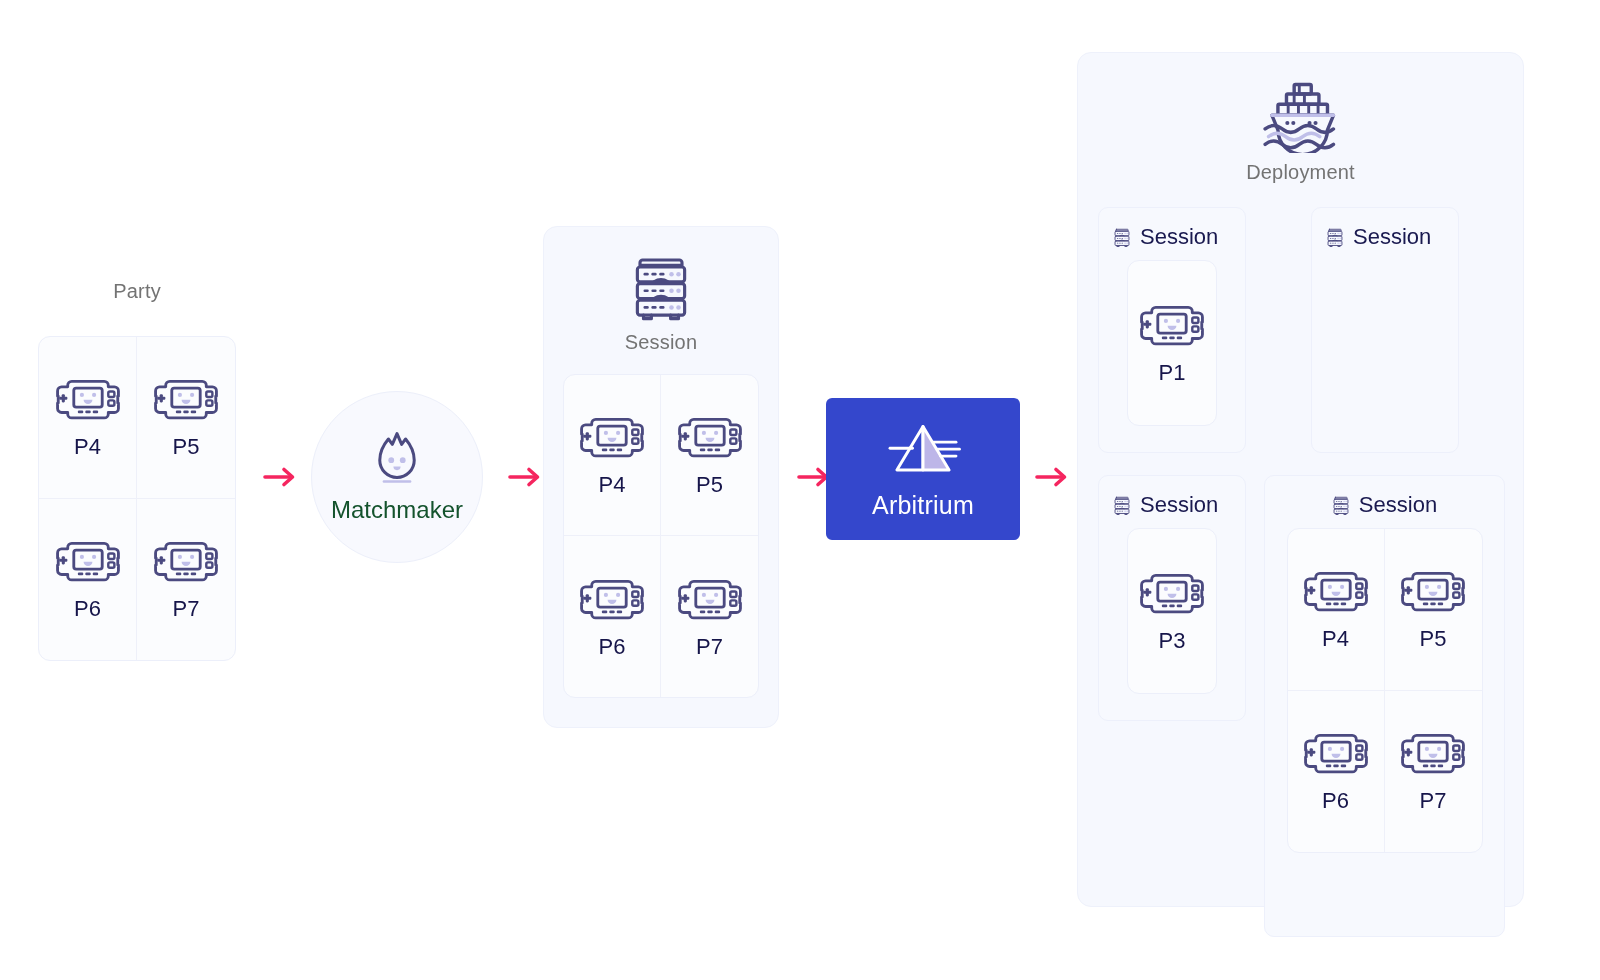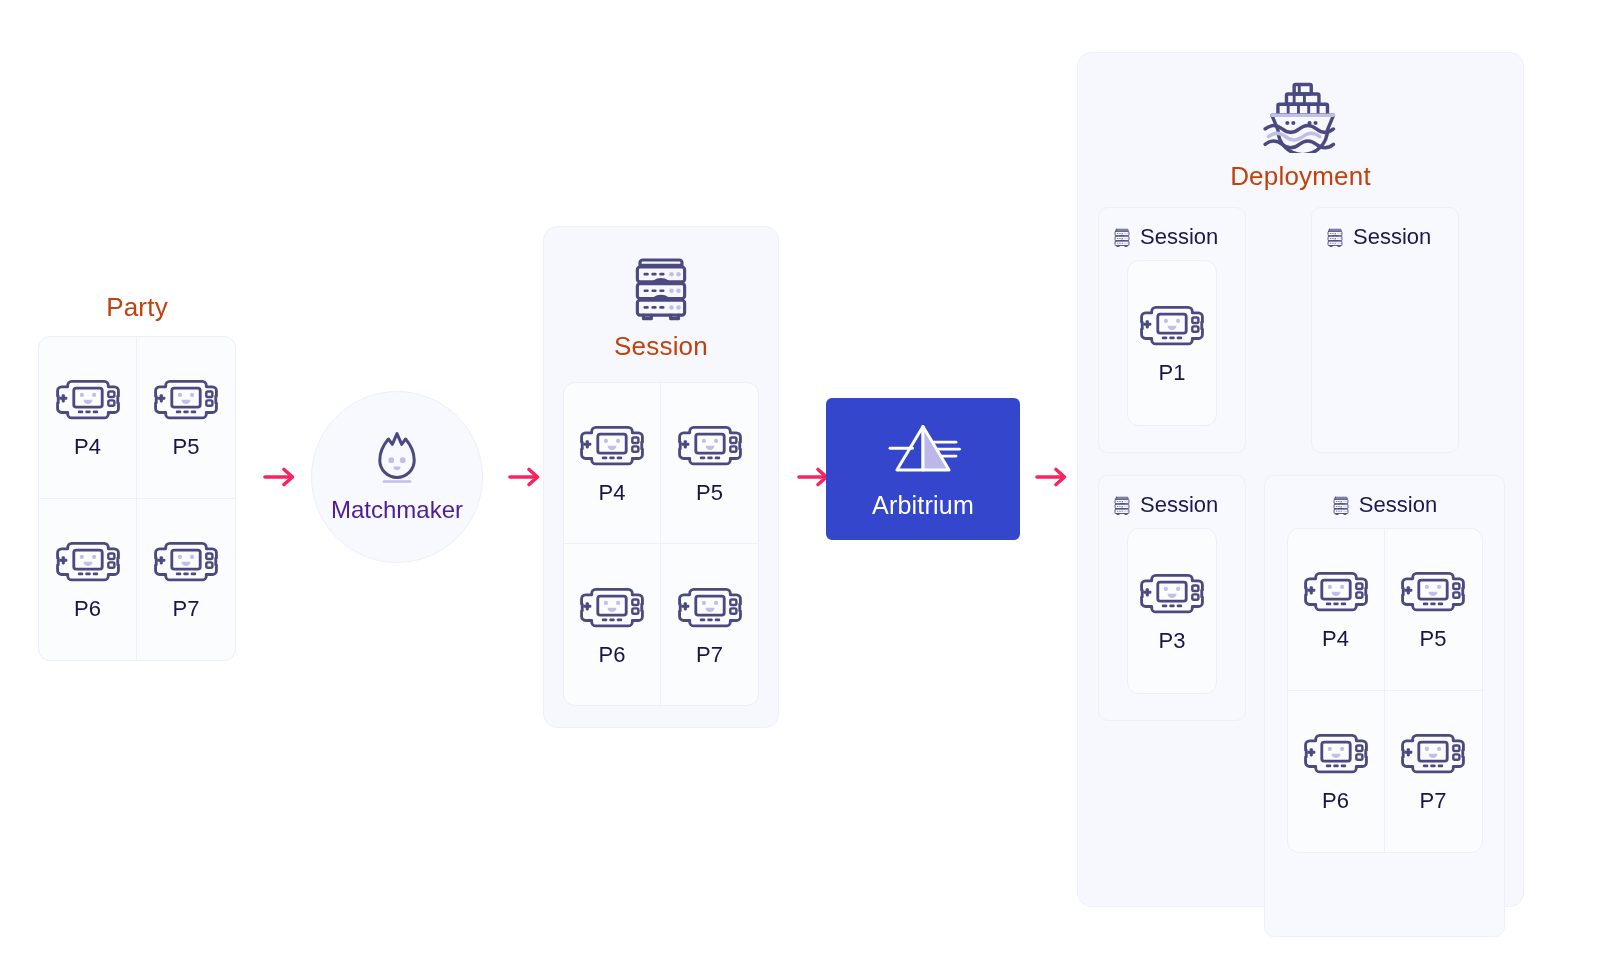--- a/index.html
+++ b/index.html
@@ -8,22 +8,22 @@
     background: #ffffff;
     font-family: "Liberation Sans", "DejaVu Sans", sans-serif;
     overflow: hidden;
   }
   .stage { position: relative; width: 1600px; height: 980px; }
 
   
   .abs { position: absolute; }
 
   .col-title {
-    font-size: 26px;
-    color: #c2410c;
+    font-size: 20px;
+    color: #737373;
     text-align: center;
     font-weight: 400;
     letter-spacing: .2px;
   }
 
   .player-label {
     font-size: 22px;
     color: #16154a;
     text-align: center;
     line-height: 1;
@@ -72,21 +72,21 @@
     background: #f8f9fe;
     border: 1px solid #eceffa;
     display: flex;
     flex-direction: column;
     align-items: center;
     justify-content: center;
     gap: 10px;
   }
   .circle-label {
     font-size: 24px;
-    color: #4c1d95;
+    color: #14532d;
   }
 
   
   .arbitrium {
     background: #3447cc;
     border-radius: 6px;
     display: flex;
     flex-direction: column;
     align-items: center;
     justify-content: center;
@@ -230,21 +230,21 @@
       <g fill="none" stroke="#f5255f" stroke-width="3.6" stroke-linecap="round" stroke-linejoin="round">
         <path d="M2 12 h26"></path>
         <path d="M21 4.5 L29.5 12 L21 19.5"></path>
       </g>
     </symbol>
   </defs>
 </svg>
 
 <div class="stage">
 
-  <div class="abs" style="left:38px; top:292px; width:198px;">
+  <div class="abs" style="left:38px; top:280px; width:198px;">
     <div class="col-title">Party</div>
   </div>
 
   <div class="abs grid-box g2x2" style="left:38px; top:336px; width:198px; height:325px;">
 
     <div class="cell">
       <svg width="68" height="46">
           <use href="#sym-console"></use>
         </svg>
       <div class="player-label">P4</div>

